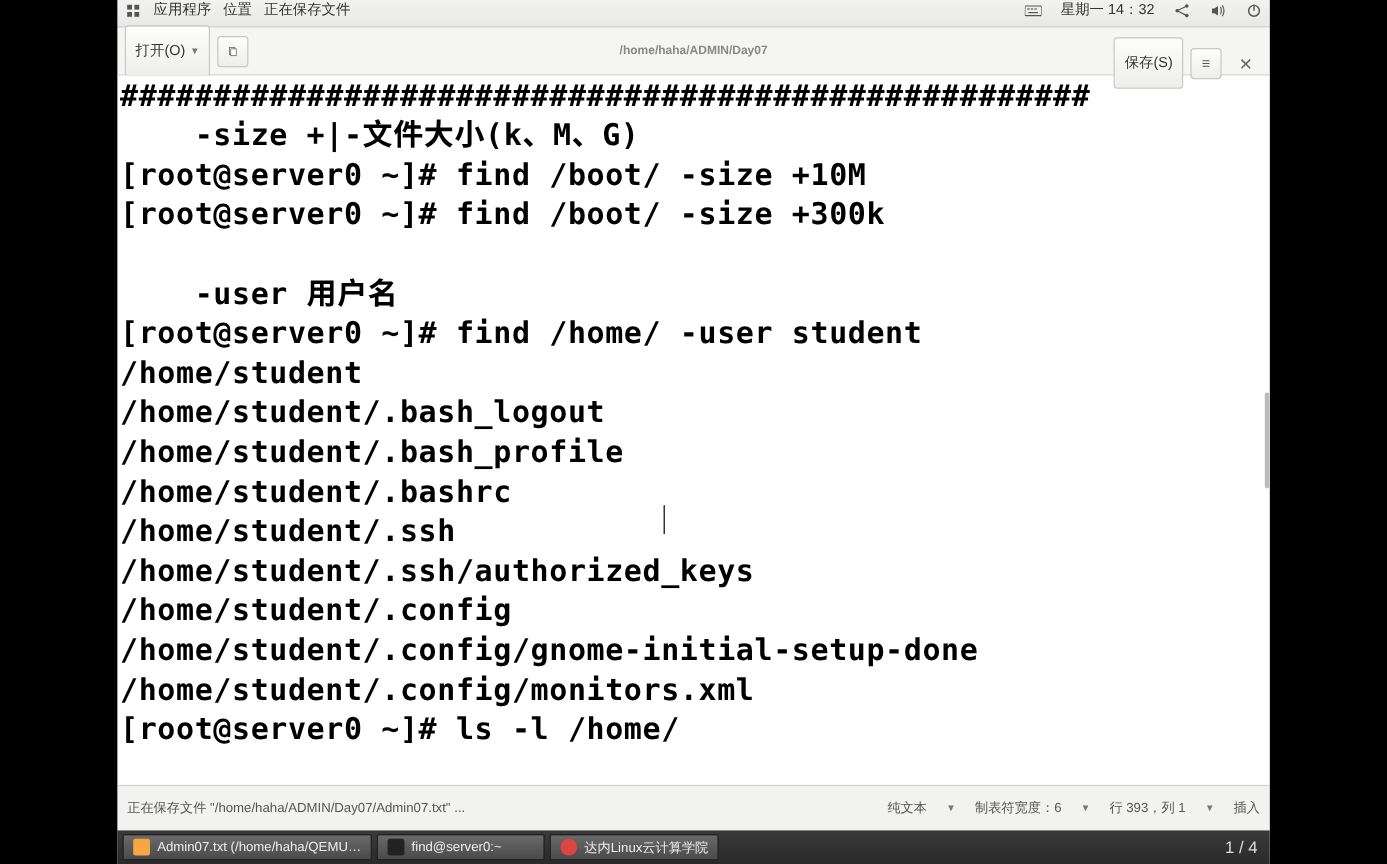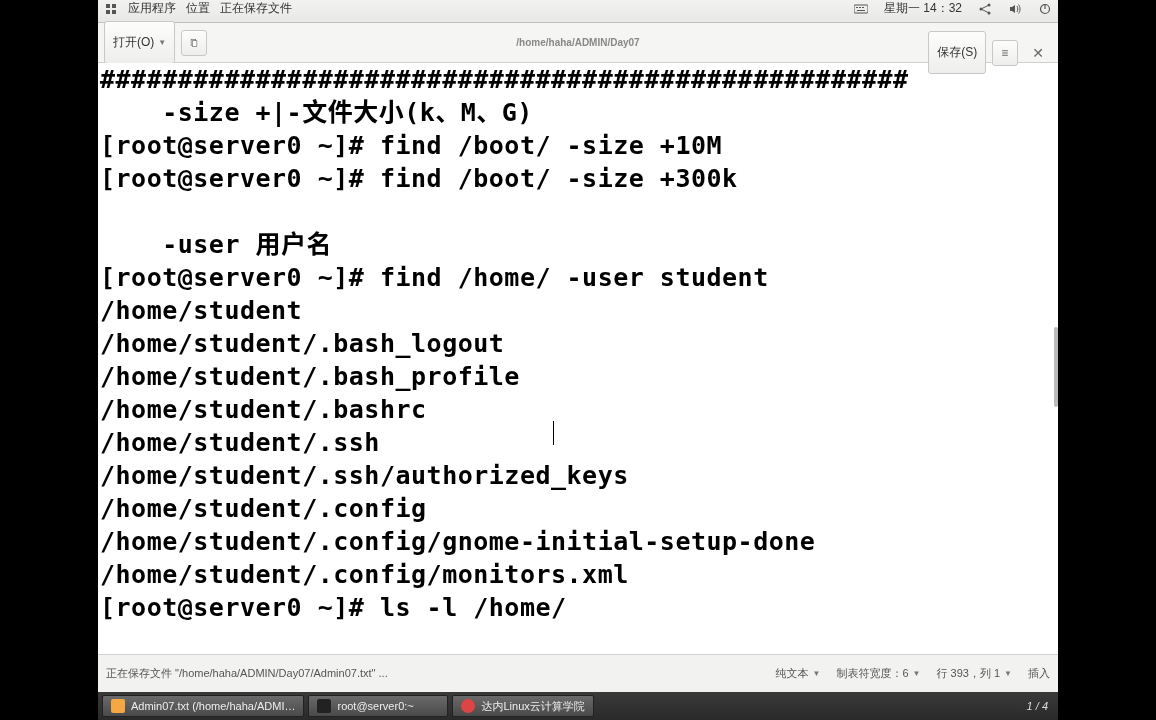--- a/index.html
+++ b/index.html
@@ -16,21 +16,21 @@
   .btn-close { border: none; background: transparent; font-size: 14px; color: #666; padding: 4px 8px; cursor: pointer; }
   .title-block { position: absolute; left: 0; right: 0; text-align: center; pointer-events: none; }
   .title-block .title { font-size: 12px; font-weight: bold; color: #333; }
   .title-block .subtitle { font-size: 10px; color: #888; font-weight: bold; }
   .toolbar-right { margin-left: auto; display: flex; align-items: center; gap: 6px; z-index: 1; margin-top: 20px; }
   .editor { flex: 1; overflow: auto; background: #fff; position: relative; }
   .editor pre { font-family: "DejaVu Sans Mono","Noto Sans Mono CJK SC",monospace; font-size: 25px; font-weight: bold; line-height: 33px; white-space: pre; padding: 0 2px; color: #000; letter-spacing: 0.5px; }
   .cursor-caret { position: absolute; width: 1px; height: 24px; background: #000; }
   .statusbar { height: 38px; background: #f2f2f0; border-top: 1px solid #d0d0ce; display: flex; align-items: center; font-size: 11px; color: #555; padding: 0 8px; gap: 16px; }
   .statusbar .spacer { flex: 1; }
-  .status-btn { display: flex; align-items: center; gap: 4px; cursor: pointer; }
+  .status-btn { display: flex; align-items: center; gap: 16px; cursor: pointer; }
   .taskbar { height: 28px; background: linear-gradient(#3a3a3a,#2a2a2a); display: flex; align-items: center; padding: 0 4px; gap: 4px; }
   .task-item { height: 22px; background: linear-gradient(#6a6a6a,#4a4a4a); border: 1px solid #222; border-radius: 2px; padding: 0 8px; display: flex; align-items: center; gap: 6px; font-size: 11px; color: #eee; cursor: pointer; min-width: 200px; }
   .task-item.min { min-width: 140px; }
   .task-icon { width: 14px; height: 14px; background: #888; border-radius: 2px; flex-shrink: 0; }
   .task-icon.term { background: #222; }
   .task-icon.edit { background: #f4a742; }
   .task-icon.web { background: #d44; border-radius: 50%; }
   .task-icon.vm { background: #999; }
   .dd { font-size: 8px; color: #777; }
   .scroll-ind { position: absolute; right: 0; top: 264px; width: 4px; height: 80px; background: #bbb; border-radius: 2px; }
@@ -158,26 +158,26 @@
     <span class="status-btn">
       <span>行 393，列 1</span>
       <span class="dd">▼</span>
     </span>
     <span>插入</span>
   </div>
 
   <div class="taskbar">
     <div class="task-item">
       <span class="task-icon edit"></span>
-      <span>Admin07.txt (/home/haha/ADMI…</span>
+      <span>Admin07.txt (/home/haha/QEMU…</span>
     </div>
     <div class="task-item min">
       <span class="task-icon term"></span>
-      <span>root@server0:~</span>
+      <span>find@server0:~</span>
     </div>
     <div class="task-item min">
       <span class="task-icon web"></span>
       <span>达内Linux云计算学院</span>
     </div>
-    <span style="margin-left:auto; color:#ddd; font-size:11px; padding:0 6px;font-style:italic;">1 / 4</span>
+    <span style="margin-left:auto; color:#ddd; font-size:14px; padding:0 6px;">1 / 4</span>
   </div>
 
 </div>
 
 </body></html>

